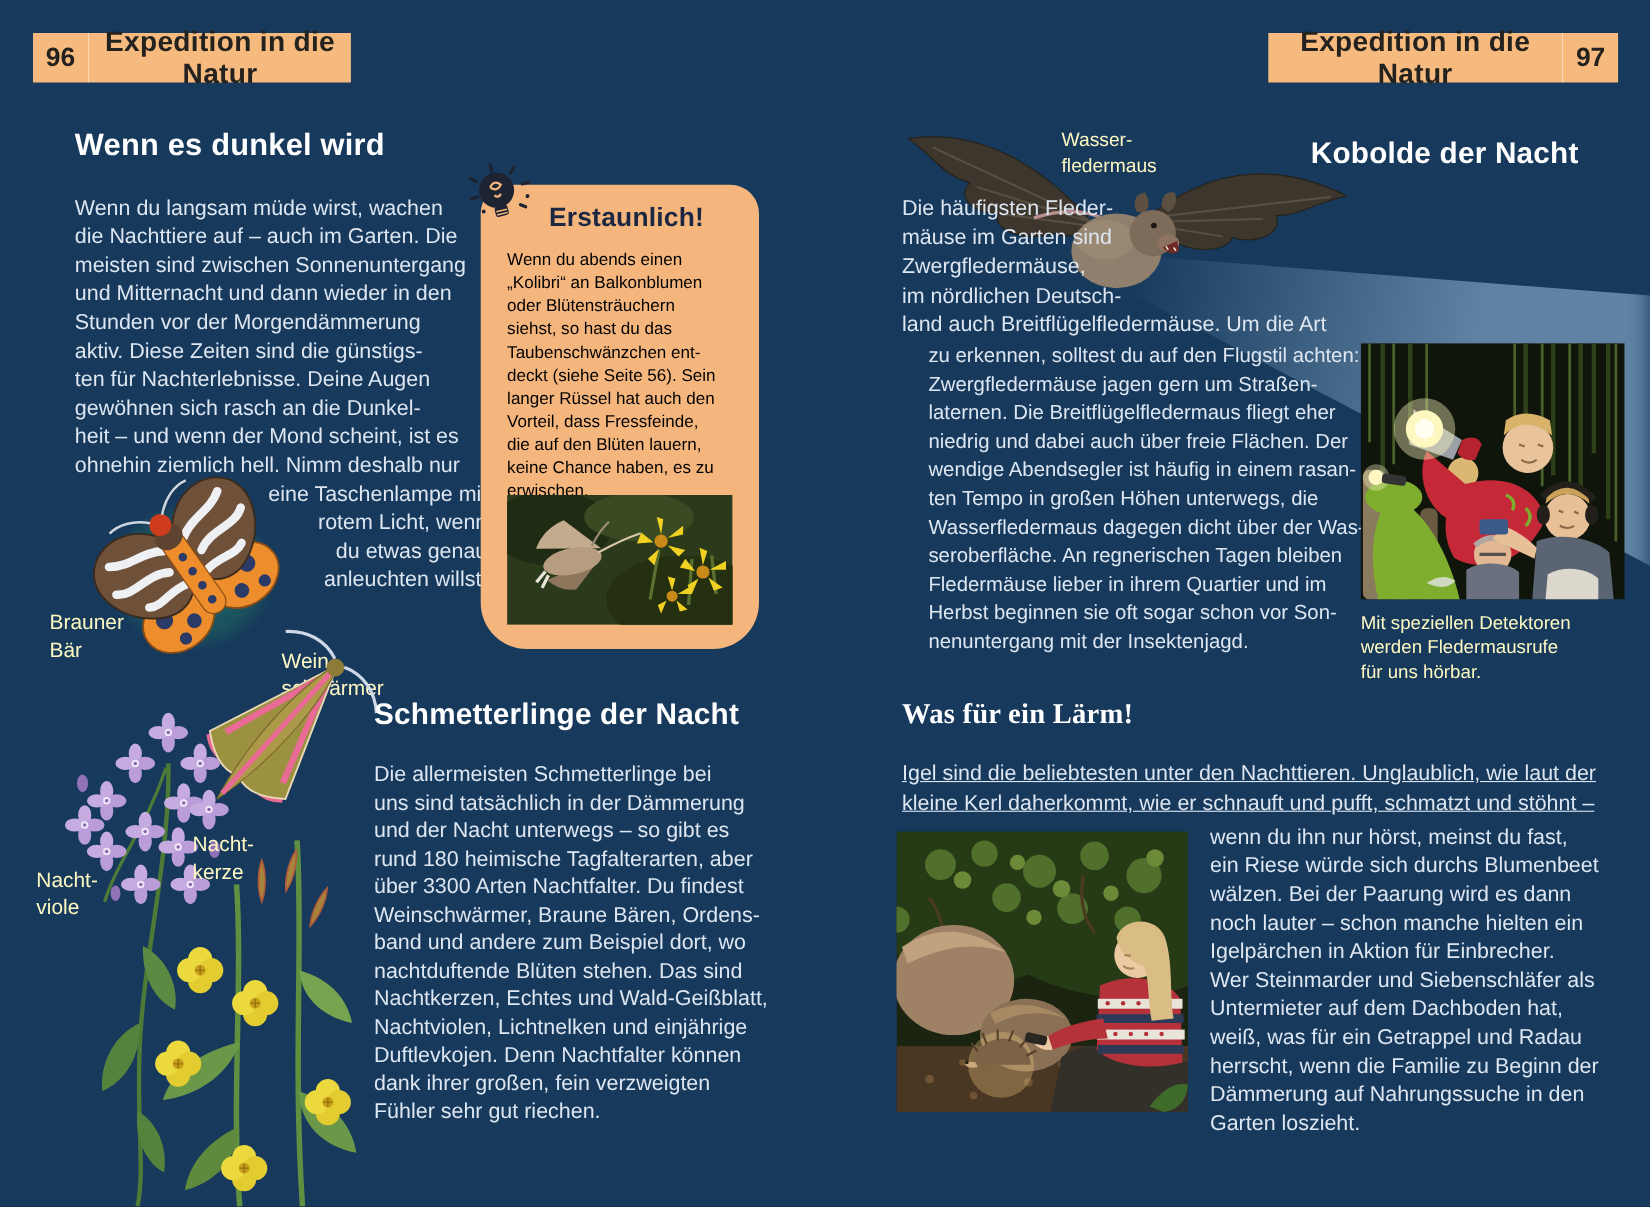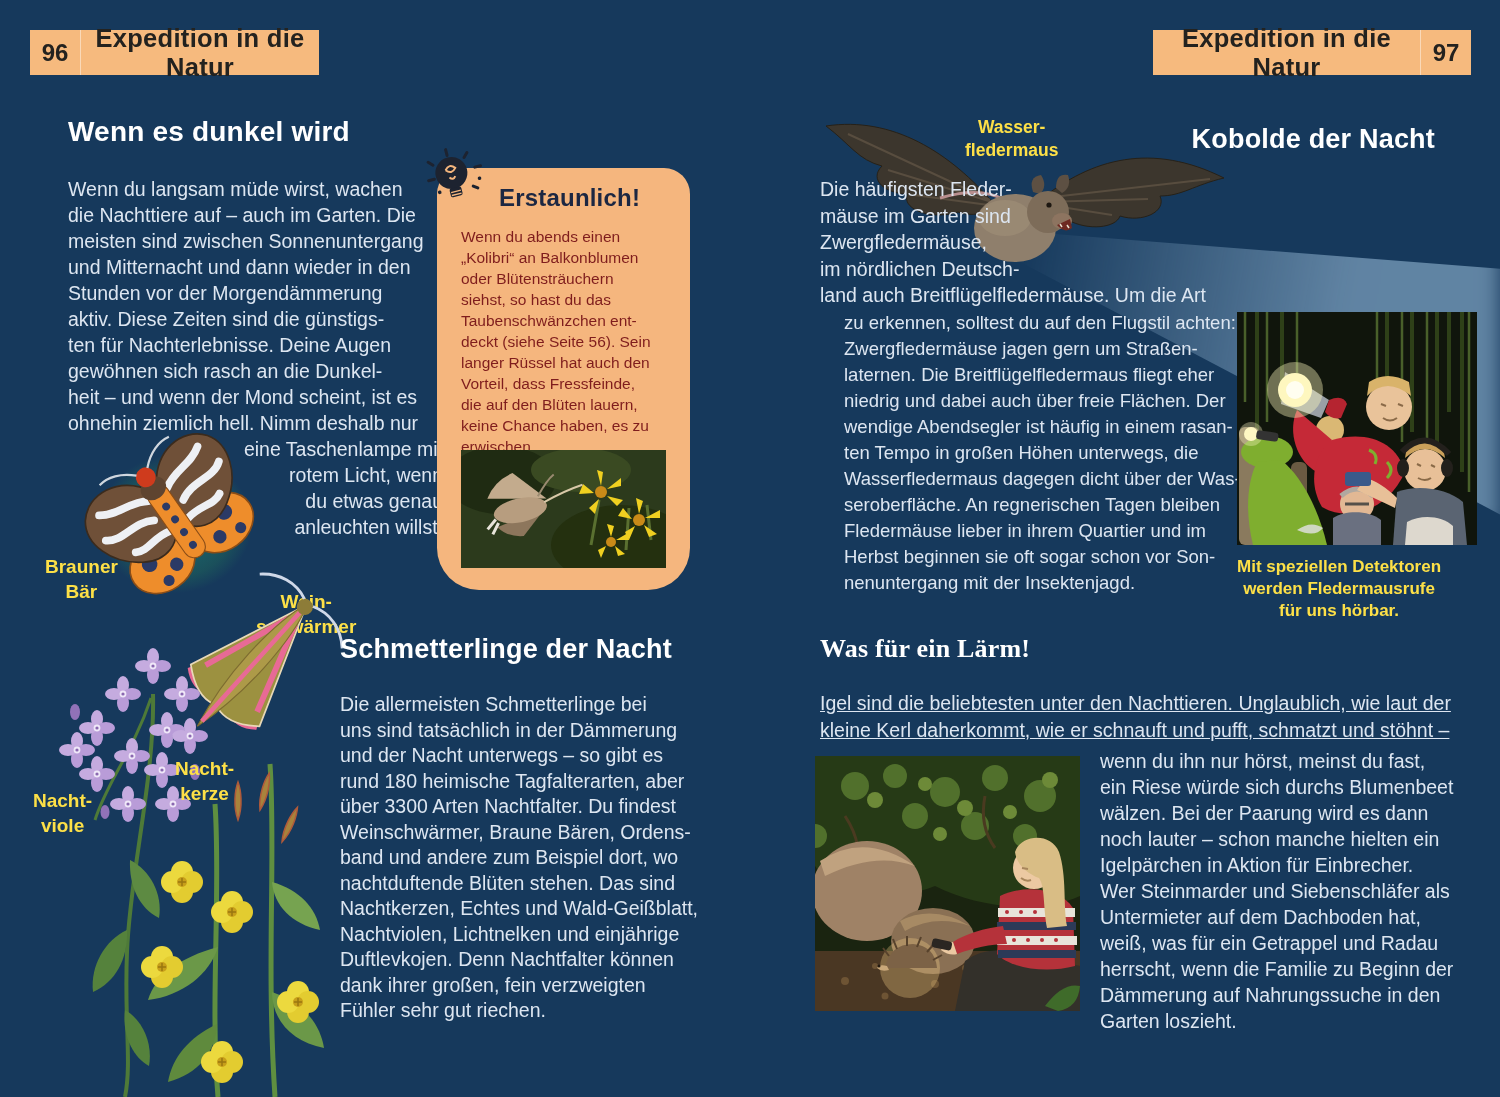--- a/index.html
+++ b/index.html
@@ -10,26 +10,26 @@
   
   .hbar{position:absolute;top:30px;height:45px;background:#f6ba7e;display:flex;align-items:center;
         color:#23221f;font-weight:bold;}
   .hbar .num{width:50px;text-align:center;font-size:24px;}
   .hbar .ttl{flex:1;text-align:center;font-size:25.5px;letter-spacing:.3px;}
   .hbar .div{width:1px;height:100%;background:rgba(255,255,255,.45);}
   
   .h1{position:absolute;color:#ffffff;font-weight:bold;letter-spacing:.2px;font-size:27px;}
   
   .body{position:absolute;color:#dde6f1;font-size:19.5px;line-height:26px;}
-  .label{position:absolute;color:#fde047;font-weight:bold;font-size:19px;line-height:25px;text-align:center;}
+  .label{position:absolute;color:#fef9c3;font-weight:normal;font-size:19px;line-height:25px;}
   
   .callout{position:absolute;left:437px;top:168px;width:253px;height:422px;background:#f5b67e;
            border-radius:26px 26px 42px 42px;}
   .callout .ch{position:absolute;left:62px;top:16px;color:#1c2742;font-weight:bold;font-size:24px;letter-spacing:.2px;}
-  .callout .cb{position:absolute;left:24px;top:58px;width:208px;color:#7f1d1d;font-size:15.5px;line-height:21px;}
+  .callout .cb{position:absolute;left:24px;top:58px;width:208px;color:#000000;font-size:15.5px;line-height:21px;}
   .photo{position:absolute;display:block;}
   .beam{position:absolute;left:1005px;top:212px;width:495px;height:315px;
         background:linear-gradient(100deg,rgba(150,190,220,0) 4%,rgba(165,200,228,.52) 65%);
         clip-path:polygon(2% 6%,100% 18%,100% 96%,2% 15%);filter:blur(10px);}
   .glow{position:absolute;left:68px;top:428px;width:214px;height:192px;
         background:radial-gradient(closest-side,rgba(32,158,136,.55),rgba(40,150,90,.25) 55%,rgba(32,158,136,0) 72%);}
   svg{display:block;}
 </style>
 </head>
 <body>

